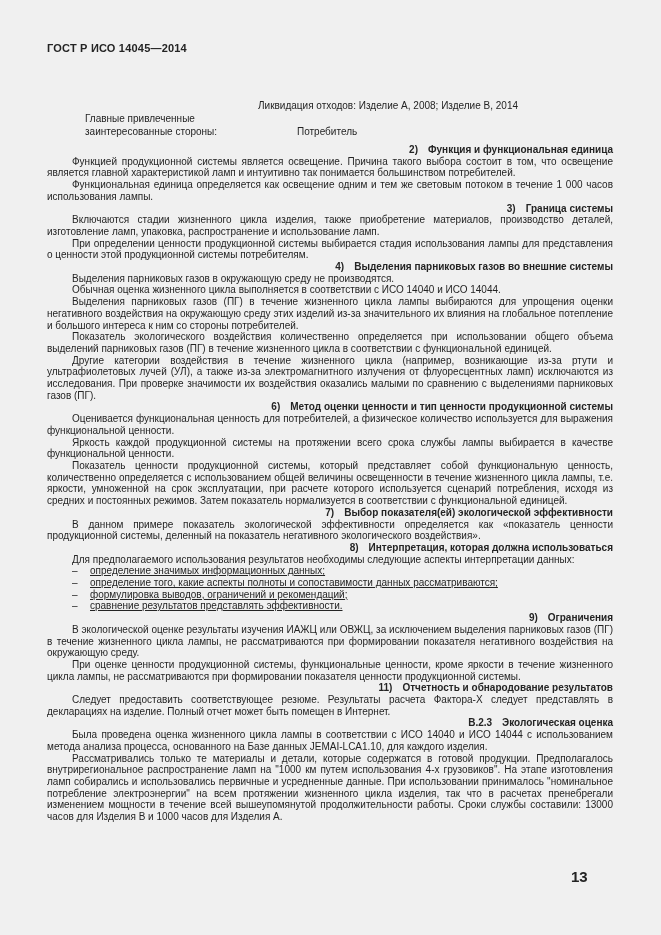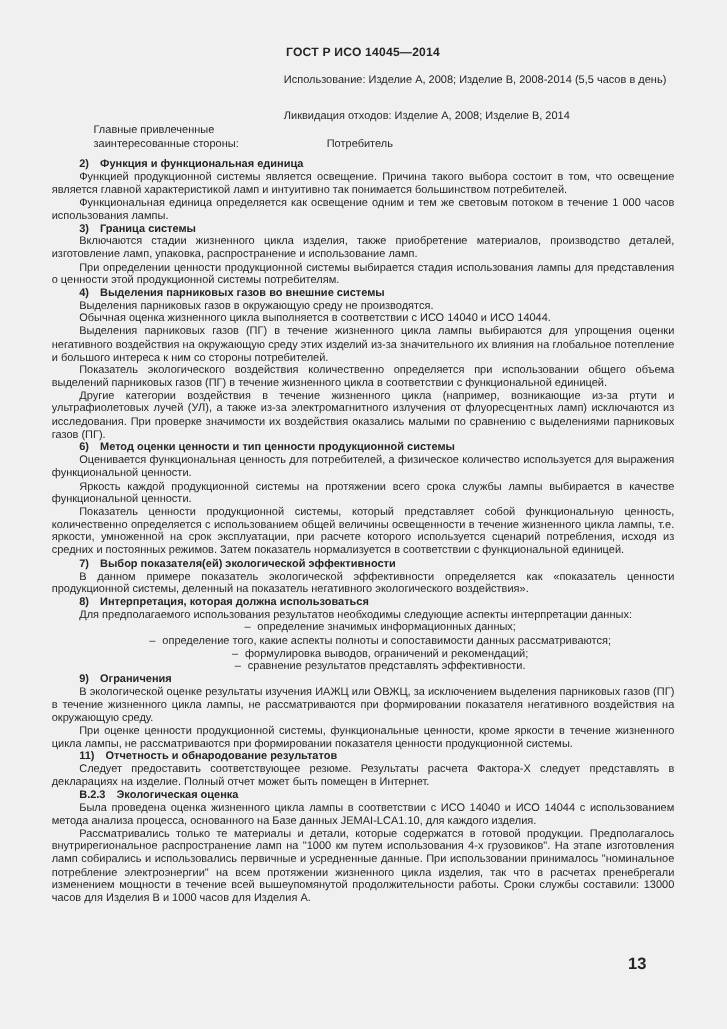--- a/index.html
+++ b/index.html
@@ -14,21 +14,21 @@
     background: #f0f0f0;
     font-family: "Liberation Sans", "DejaVu Sans", sans-serif;
     color: #242424;
     overflow: hidden;
   }
   .doc-header {
     position: absolute;
     top: 42px;
     left: 47px;
     width: 566px;
-    text-align: center;
+    text-align: left;
     font-weight: bold;
     font-size: 11px;
     letter-spacing: 0.2px;
   }
   .info-usage {
     position: absolute;
     left: 258px;
     top: 66px;
     width: 352px;
     font-size: 10px;
@@ -63,53 +63,53 @@
     left: 47px;
     top: 144px;
     width: 566px;
     font-size: 10px;
     line-height: 11.7px;
     text-align: justify;
   }
   .sec-heading {
     font-weight: bold;
     text-indent: 25px;
-    text-align: left;
+    text-align: right;
   }
   .sec-num {
     margin-right: 10px;
   }
   .para {
     margin: 0;
     text-indent: 25px;
   }
   .dash-item {
     padding-left: 25px;
-    text-align: center;
+    text-align: left;
+    text-decoration: underline;
   }
   .dash-glyph {
     display: inline-block;
     width: 18px;
   }
   .page-num {
     position: absolute;
     left: 571px;
     top: 868px;
     font-weight: bold;
     font-size: 15px;
   }
 </style>
 </head>
 <body>
 
 <div class="page">
 
   <div class="doc-header">ГОСТ Р ИСО 14045—2014</div>
 
-  <div class="info-usage">Использование: Изделие А, 2008; Изделие В, 2008-2014 (5,5 часов в день)</div>
 
   <div class="info-disposal">Ликвидация отходов: Изделие А, 2008; Изделие В, 2014</div>
 
   <div class="stake-label">Главные привлеченные заинтересованные стороны:</div>
 
   <div class="stake-value">Потребитель</div>
 
   <div class="doc-body">
       <div class="sec-heading"><span class="sec-num">2)</span><span class="sec-title">Функция и функциональная единица</span></div>
       <div class="para">Функцией продукционной системы является освещение. Причина такого выбора состоит в том, что освещение является главной характеристикой ламп и интуитивно так понимается большинством потребителей.</div>

